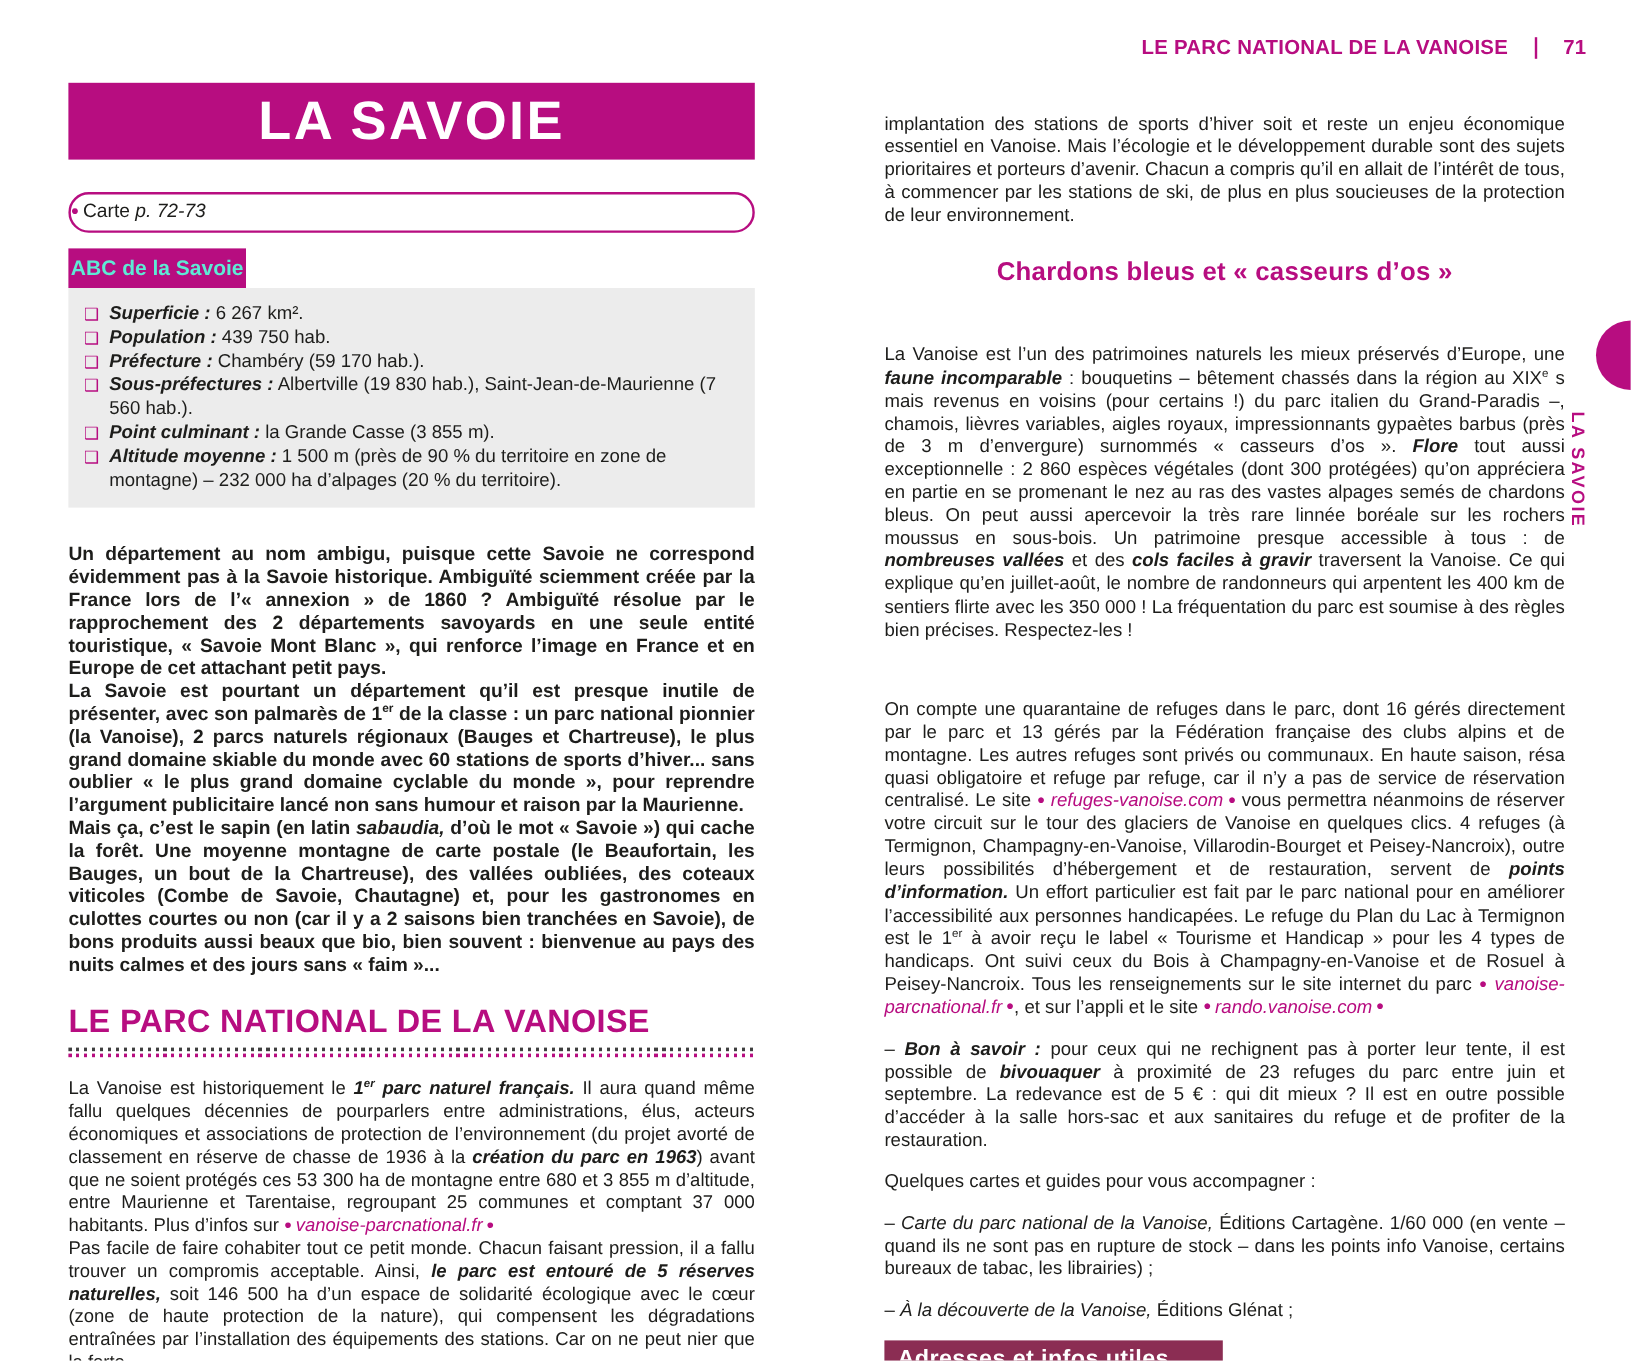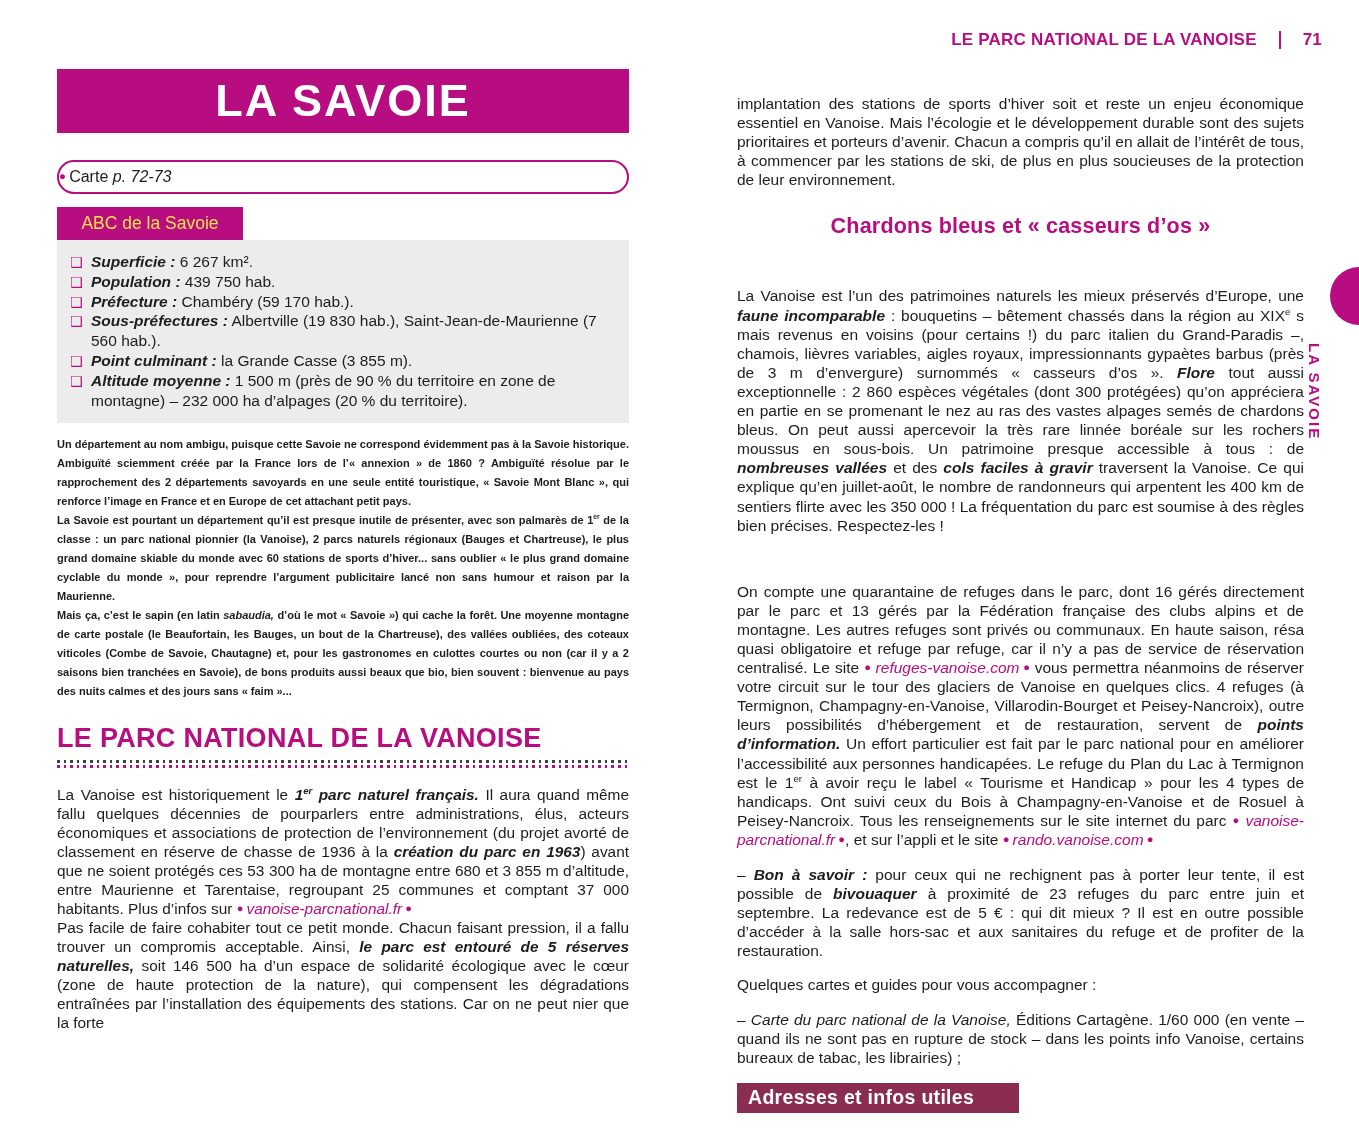--- a/index.html
+++ b/index.html
@@ -25,28 +25,28 @@
   .banner{
     margin-top:69px;height:64px;background:var(--mag);color:#fff;
     font-weight:bold;font-size:45px;letter-spacing:2px;
     display:flex;align-items:center;justify-content:center;
   }
   .pill{
     margin-top:27px;height:30px;border:2.5px solid var(--mag);border-radius:18px;
     display:flex;align-items:center;font-size:16px;
   }
   .abc-tab{
-    margin-top:13px;width:186px;height:33px;background:var(--mag);color:#fde047;
-    font-weight:normal;font-size:17.5px;display:flex;align-items:center;justify-content:center;
+    margin-top:13px;width:148px;height:33px;background:var(--mag);color:#5eead4;
+    font-weight:bold;font-size:17.5px;display:flex;align-items:center;justify-content:center;
   }
   .abc-box{background:var(--boxgrey);padding:12px 14px 13px 13px;font-size:15.5px;line-height:19.8px;}
   .abc-item{position:relative;padding-left:21px;}
   .abc-blt{position:absolute;left:0;top:1px;color:var(--mag);font-size:14px;}
   .lab{font-weight:bold;font-style:italic;margin-top:28px;}
-  .intro{margin-top:12px;font-weight:bold;font-size:11px;line-height:19px;text-align:justify;}
+  .intro{margin-top:30px;font-weight:bold;font-size:16px;line-height:19px;text-align:justify;}
   .intro p,.bodytxt p{margin:0;}
   .bigh{margin-top:22px;color:var(--mag);font-weight:bold;font-size:27px;letter-spacing:.3px;}
   .dotrule{margin-top:6px;}
   .dr1{height:3px;background:repeating-linear-gradient(90deg,#3f3f3f 0 2.6px,transparent 2.6px 6.6px);}
   .dr2{height:3px;margin-top:2px;background:repeating-linear-gradient(90deg,var(--mag) 0 2.6px,transparent 2.6px 6.6px);}
   .bodytxt{margin-top:17px;font-size:15.4px;line-height:19px;text-align:justify;}
 
   
   .runhead{
     position:absolute;left:940px;top:30px;width:382px;
@@ -152,20 +152,21 @@
     <div class="subh">Chardons bleus et « casseurs d’os »</div>
     <div class="rtxt">
       <p><span>La Vanoise est l’un des patrimoines naturels les mieux préservés d’Europe, une </span><span class="bi">faune incomparable</span><span> : bouquetins – bêtement chassés dans la région au XIX</span><sup>e</sup><span> s mais revenus en voisins (pour certains !) du parc italien du Grand-Paradis –, chamois, lièvres variables, aigles royaux, impressionnants gypaètes barbus (près de 3 m d’envergure) surnommés « casseurs d’os ». </span><span class="bi">Flore</span><span> tout aussi exceptionnelle : 2 860 espèces végétales (dont 300 protégées) qu’on appréciera en partie en se promenant le nez au ras des vastes alpages semés de chardons bleus. On peut aussi apercevoir la très rare linnée boréale sur les rochers moussus en sous-bois. Un patrimoine presque accessible à tous : de </span><span class="bi">nombreuses vallées</span><span> et des </span><span class="bi">cols faciles à gravir</span><span> traversent la Vanoise. Ce qui explique qu’en juillet-août, le nombre de randonneurs qui arpentent les 400 km de sentiers flirte avec les 350 000 ! La fréquentation du parc est soumise à des règles bien précises. Respectez-les !</span></p>
     </div>
 
     <div class="rtxt">
       <p><span>On compte une quarantaine de refuges dans le parc, dont 16 gérés directement par le parc et 13 gérés par la Fédération française des clubs alpins et de montagne. Les autres refuges sont privés ou communaux. En haute saison, résa quasi obligatoire et refuge par refuge, car il n’y a pas de service de réservation centralisé. Le site </span><span class="dot">● </span><span class="link">refuges-vanoise.com</span><span class="dot"> ● </span><span>vous permettra néanmoins de réserver votre circuit sur le tour des glaciers de Vanoise en quelques clics. 4 refuges (à Termignon, Champagny-en-Vanoise, Villarodin-Bourget et Peisey-Nancroix), outre leurs possibilités d’hébergement et de restauration, servent de </span><span class="bi">points d’information.</span><span> Un effort particulier est fait par le parc national pour en améliorer l’accessibilité aux personnes handicapées. Le refuge du Plan du Lac à Termignon est le 1</span><sup>er</sup><span> à avoir reçu le label « Tourisme et Handicap » pour les 4 types de handicaps. Ont suivi ceux du Bois à Champagny-en-Vanoise et de Rosuel à Peisey-Nancroix. Tous les renseignements sur le site internet du parc </span><span class="dot">● </span><span class="link">vanoise-parcnational.fr</span><span class="dot"> ●</span><span>, et sur l’appli et le site </span><span class="dot">● </span><span class="link">rando.vanoise.com</span><span class="dot"> ●</span></p>
       <p><span>– </span><span class="bi">Bon à savoir :</span><span> pour ceux qui ne rechignent pas à porter leur tente, il est possible de </span><span class="bi">bivouaquer</span><span> à proximité de 23 refuges du parc entre juin et septembre. La redevance est de 5 € : qui dit mieux ? Il est en outre possible d’accéder à la salle hors-sac et aux sanitaires du refuge et de profiter de la restauration.</span></p>
       <p><span>Quelques cartes et guides pour vous accompagner :</span></p>
       <p><span>– </span><span class="i">Carte du parc national de la Vanoise,</span><span> Éditions Cartagène. 1/60 000 (en vente – quand ils ne sont pas en rupture de stock – dans les points info Vanoise, certains bureaux de tabac, les librairies) ;</span></p>
+      <p><span>– </span><span class="i">À la découverte de la Vanoise,</span><span> Éditions Glénat ;</span></p>
     </div>
 
     <div class="adr-banner">
       <span>Adresses et infos utiles</span>
     </div>
 
   </div>
 
   <div class="edge-circle"></div>
   <div class="edge-label">LA SAVOIE</div>

